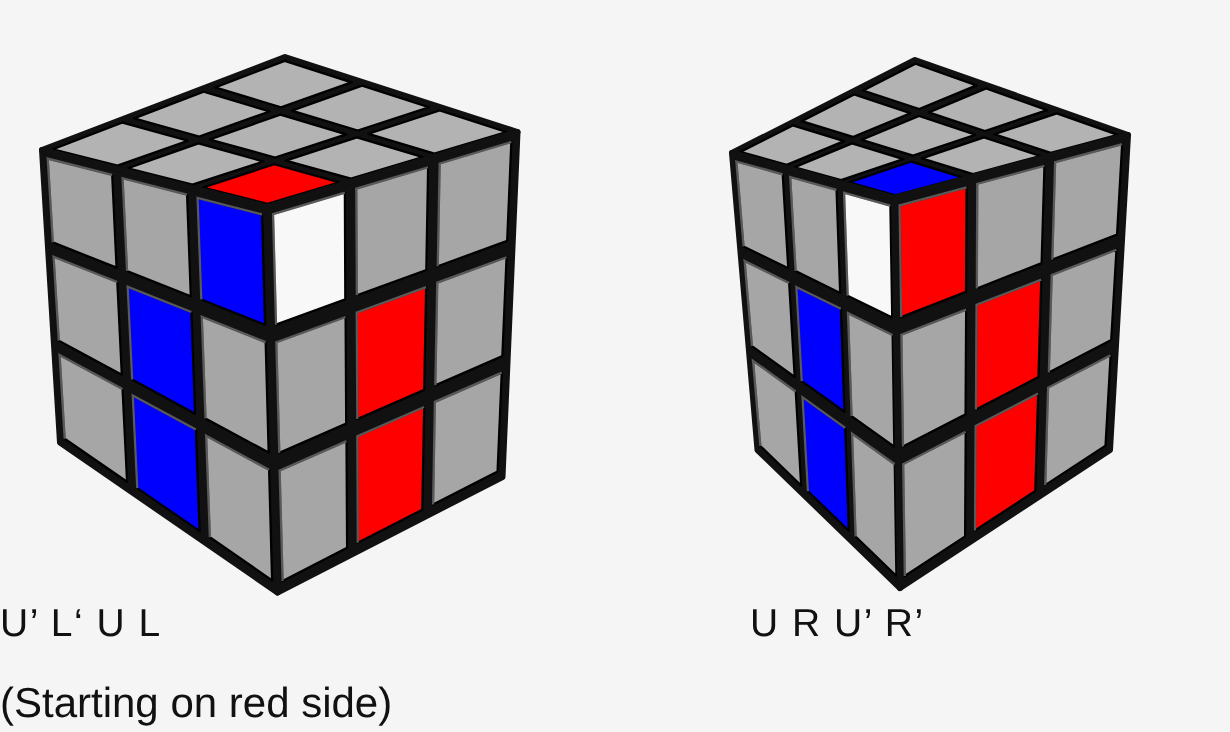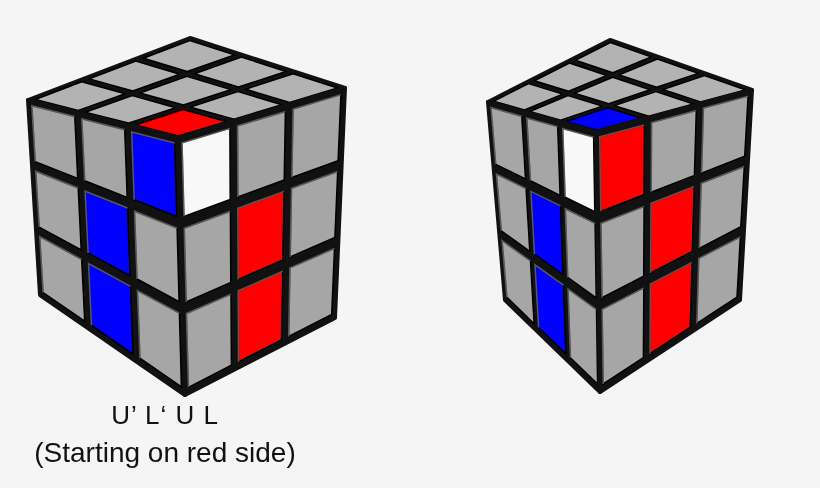--- a/index.html
+++ b/index.html
@@ -1,19 +1,19 @@
 <!DOCTYPE html>
 <html><head>
 <meta charset="utf-8">
 <style>
   html,body{margin:0;padding:0;background:#f5f5f5;}
   body{width:820px;height:488px;position:relative;overflow:hidden;font-family:"Liberation Sans",sans-serif;}
   .cube{position:absolute;top:0;}
   .cube svg{display:block;}
-  .caption{position:absolute;text-align:center;color:#111;}
+  .caption{position:absolute;text-align:left;color:#111;}
   .moves{font-size:26px;letter-spacing:1px;}
   .desc{font-size:28px;}
 </style>
 </head>
 <body>
 
 <div class="cube" style="left:0;width:400px;height:400px;">
   <svg id="cube-svg-0" width="400" height="400" viewBox="0 0 400 400">
       <polygon points="190.0,38.0 345.0,88.0 178.0,138.0 28.0,100.0" fill="#111111" stroke="#111111" stroke-width="4" stroke-linejoin="round"></polygon>
       <polygon points="189.8,40.6 234.3,54.9 187.3,71.5 143.4,58.3" fill="#b3b3b3" stroke="#000" stroke-width="1.5" stroke-linejoin="round"></polygon>
@@ -113,16 +113,17 @@
       <polyline points="143.2,384.0 142.1,309.4 183.8,287.9" fill="none" stroke="rgba(255,255,255,0.35)" stroke-width="1.5"></polyline>
       <polygon points="190.4,283.9 232.1,262.4 230.2,327.3 190.0,353.7" fill="#ff0000" stroke="#000" stroke-width="1.5" stroke-linejoin="round"></polygon>
       <polyline points="190.0,353.7 190.4,283.9 232.1,262.4" fill="none" stroke="rgba(255,255,255,0.35)" stroke-width="1.5"></polyline>
       <polygon points="238.7,258.4 280.4,236.9 277.0,297.1 236.8,323.4" fill="#a6a6a6" stroke="#000" stroke-width="1.5" stroke-linejoin="round"></polygon>
       <polyline points="236.8,323.4 238.7,258.4 280.4,236.9" fill="none" stroke="rgba(255,255,255,0.35)" stroke-width="1.5"></polyline>
     </svg>
 </div>
 
 <div class="caption" style="left:0;top:400px;width:330px;">
   <div class="moves" style="margin-left:0;">U’ L‘ U L</div>
-  <div class="desc" style="margin-top:6px;">(Starting on red side)</div>
+  <div class="desc" style="margin-top:22px;">(Starting on red side)</div>
 </div>
 <div class="caption" style="left:470px;top:400px;width:340px;">
+  <div class="moves" style="margin-left:30px;">U R U’ R’</div>
 </div>
 
 </body></html>

